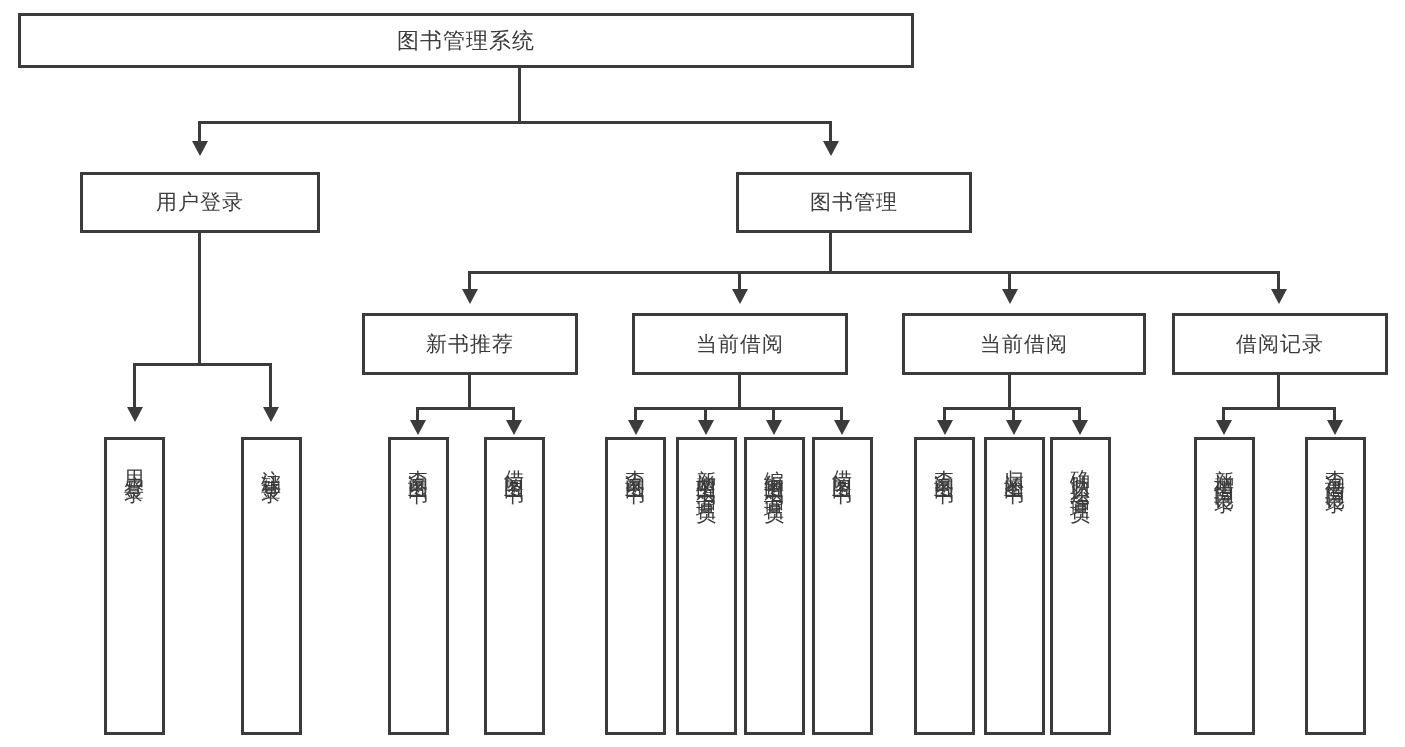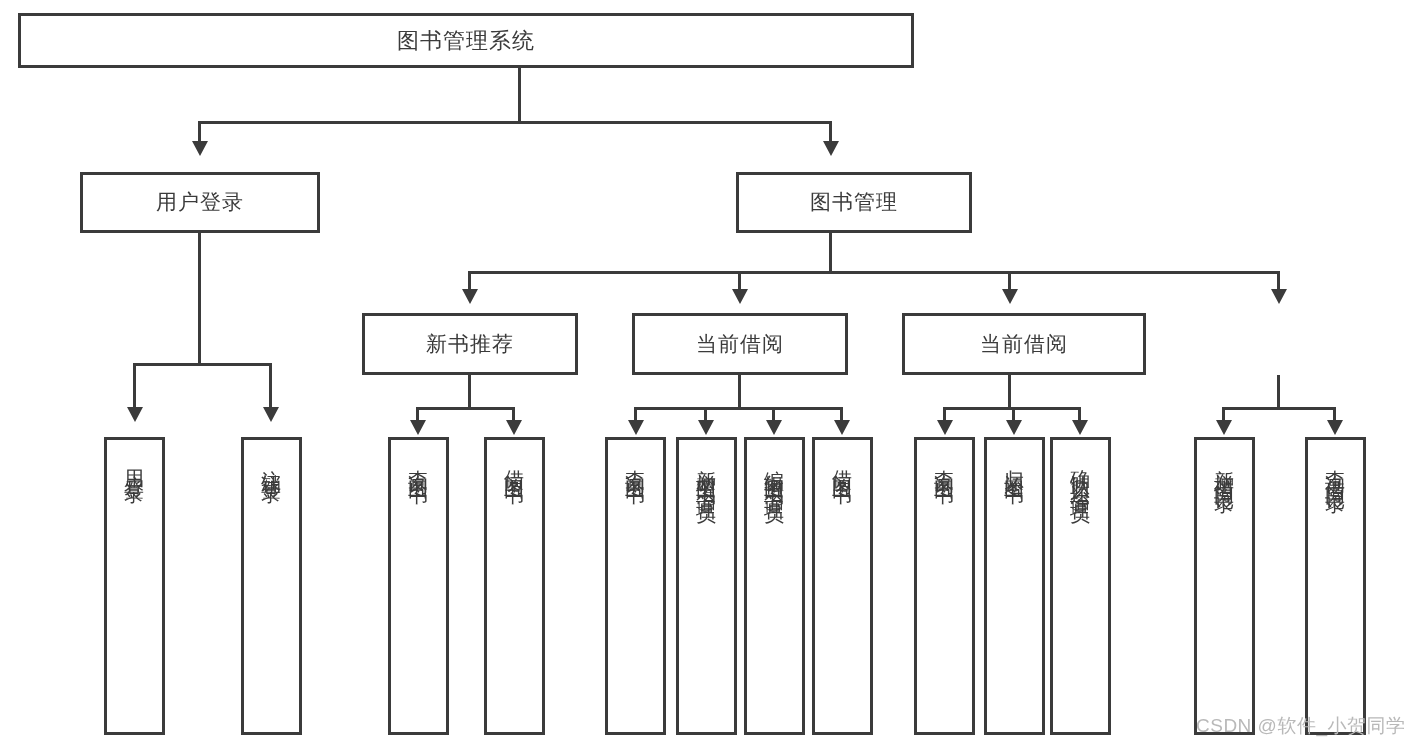--- a/index.html
+++ b/index.html
@@ -121,20 +121,23 @@
 
   <div class="node level3" style="left:362px; top:313px; width:216px; height:62px;">
     <span>新书推荐</span>
   </div>
   <div class="node level3" style="left:632px; top:313px; width:216px; height:62px;">
     <span>当前借阅</span>
   </div>
   <div class="node level3" style="left:902px; top:313px; width:244px; height:62px;">
     <span>当前借阅</span>
   </div>
+  <div class="node level3" style="left:1172px; top:313px; width:216px; height:62px;">
+    <span>借阅记录</span>
+  </div>
 
   <div class="conn v" style="left:468px; top:375px; width:3px; height:32px;"></div>
   <div class="conn h" style="left:416px; top:407px; width:99px; height:3px;"></div>
   <div class="conn v" style="left:416px; top:407px; width:3px; height:16px;"></div>
   <div class="arrow" style="left:410px; top:420px;"></div>
   <div class="conn v" style="left:512px; top:407px; width:3px; height:16px;"></div>
   <div class="arrow" style="left:506px; top:420px;"></div>
 
   <div class="conn v" style="left:738px; top:375px; width:3px; height:32px;"></div>
   <div class="conn h" style="left:634px; top:407px; width:208px; height:3px;"></div>
@@ -200,15 +203,14 @@
     <span class="vtext">确认归还（管理员）</span>
   </div>
 
   <div class="node leaf" style="left:1194px; top:437px; width:61px; height:298px;">
     <span class="vtext">新增借阅记录</span>
   </div>
   <div class="node leaf" style="left:1305px; top:437px; width:61px; height:298px;">
     <span class="vtext">查询借阅记录</span>
   </div>
 
-  <div class="watermark" style="left:1196px; top:713px;">CSDN @软件_小贺同学</div>
 
 </div>
 
 </body></html>

